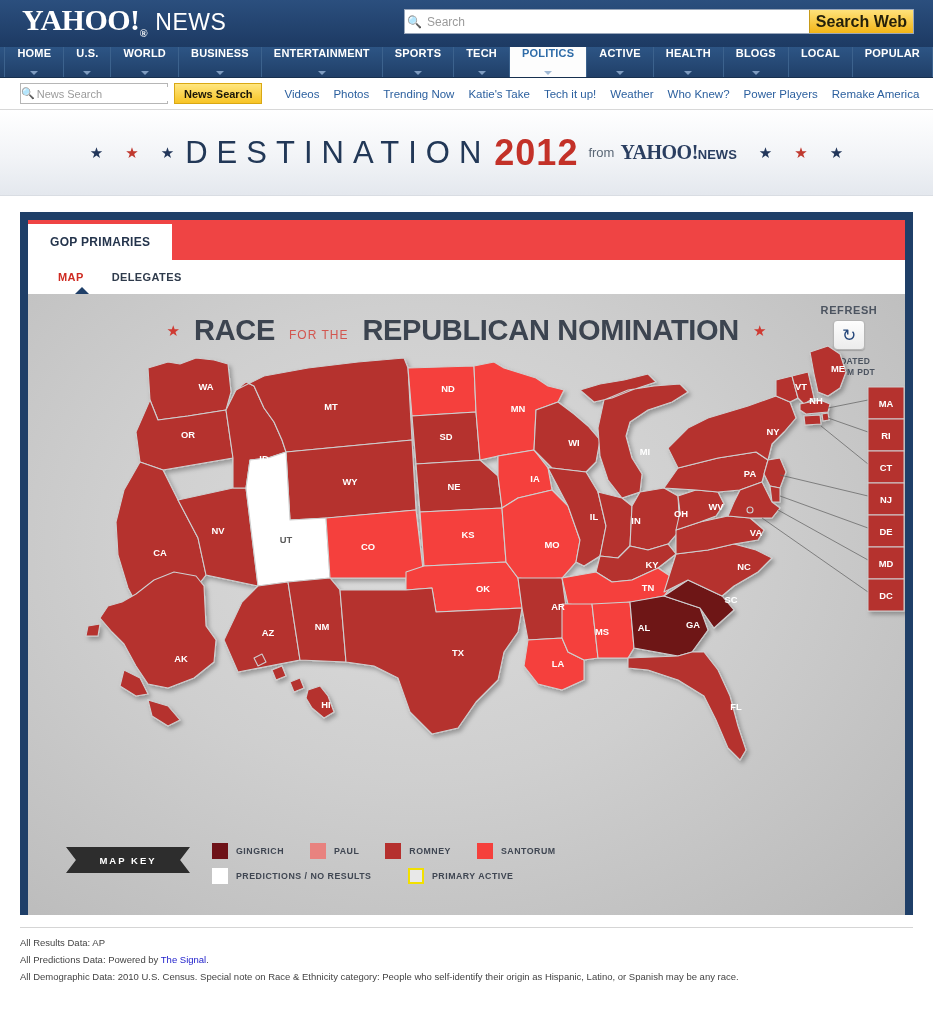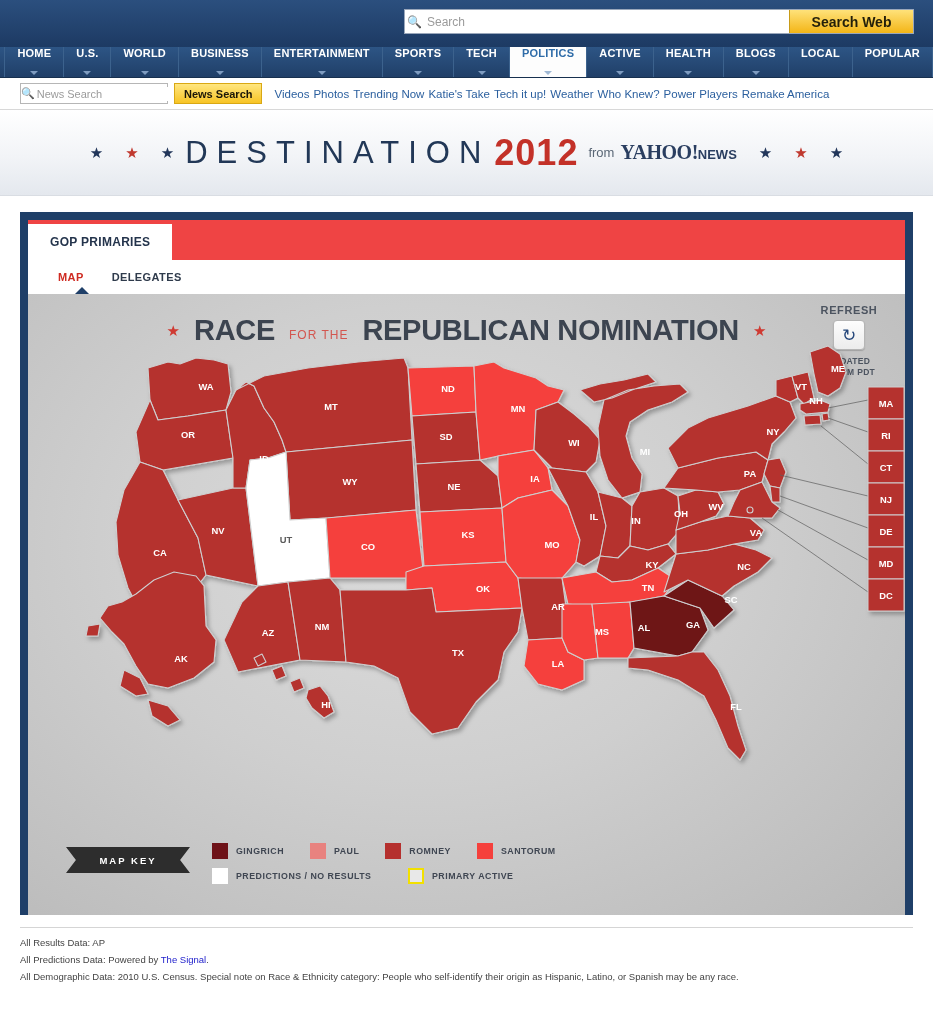--- a/index.html
+++ b/index.html
@@ -39,24 +39,24 @@
     width: 20px; display:flex; align-items:center; justify-content:center;
     color:#6b7a90; font-size: 12px;
   }
   .searchwrap input {
     flex: 1; border: 0; outline: none; font-size: 12px;
     color: #333; font-family: "Liberation Sans", sans-serif;
     padding: 0 2px;
   }
   .searchwrap input::placeholder { color: #9b9b9b; }
   .searchbtn {
-    width: 124px;
+    width: 104px;
     background: linear-gradient(#ffe27a, #f3b517);
     border-left: 1px solid #c79b18;
-    font-size: 14px; font-weight: bold; color: #231f0a;
+    font-size: 16px; font-weight: bold; color: #231f0a;
     display:flex; align-items:center; justify-content:center;
     cursor: pointer;
   }
 
   
   .ynav {
     height: 31px;
     background: linear-gradient(#2d5585, #203f68);
     display: flex; align-items: stretch;
     border-bottom: 1px solid #17304f;
@@ -100,21 +100,21 @@
     font-family:"Liberation Sans", sans-serif;
   }
   .nsearch input::placeholder{color:#9b9b9b;}
   .nsearchbtn {
     margin-left: 6px; height:21px; padding:0 9px;
     background: linear-gradient(#ffe680, #f7c425);
     border:1px solid #d9a814;
     font-size:11px; font-weight:bold; color:#1a1608;
     display:flex;align-items:center; cursor:pointer;
   }
-  .sublinks { margin-left: 12px; display:flex; gap:4px;}
+  .sublinks { margin-left: 22px; display:flex; gap:14px;}
   .sublinks a {
     color:#2b5f9e; font-size:11.5px; text-decoration:none; cursor:pointer;
     white-space: nowrap;
   }
 
   
   .banner {
     height: 86px;
     background: linear-gradient(#ffffff 0%, #f2f4f7 55%, #e4e8ee 100%);
     display:flex; align-items:center; justify-content:center;
@@ -232,20 +232,23 @@
   
   .foot { padding: 12px 20px 0 20px; }
   .foot .hr { height:1px; background:#d5d5d5; margin-bottom:8px;}
   .foot p { margin: 0 0 3px 0; font-size: 9.5px; color:#444; line-height:1.45;}
   .foot a { color:#2222cc; }
 </style>
 </head>
 <body>
 
 <div class="yhead">
+  <div class="y-logo">
+    <span>YAHOO!</span><span class="reg">®</span><span class="news">NEWS</span>
+  </div>
   <div class="searchwrap">
     <span class="mag">🔍</span>
     <input type="text" value="" placeholder="Search" style="">
     <div class="searchbtn">Search Web</div>
   </div>
 </div>
 
 <div class="ynav">
   <div class="spacer"></div>
   <div class="navtab">

